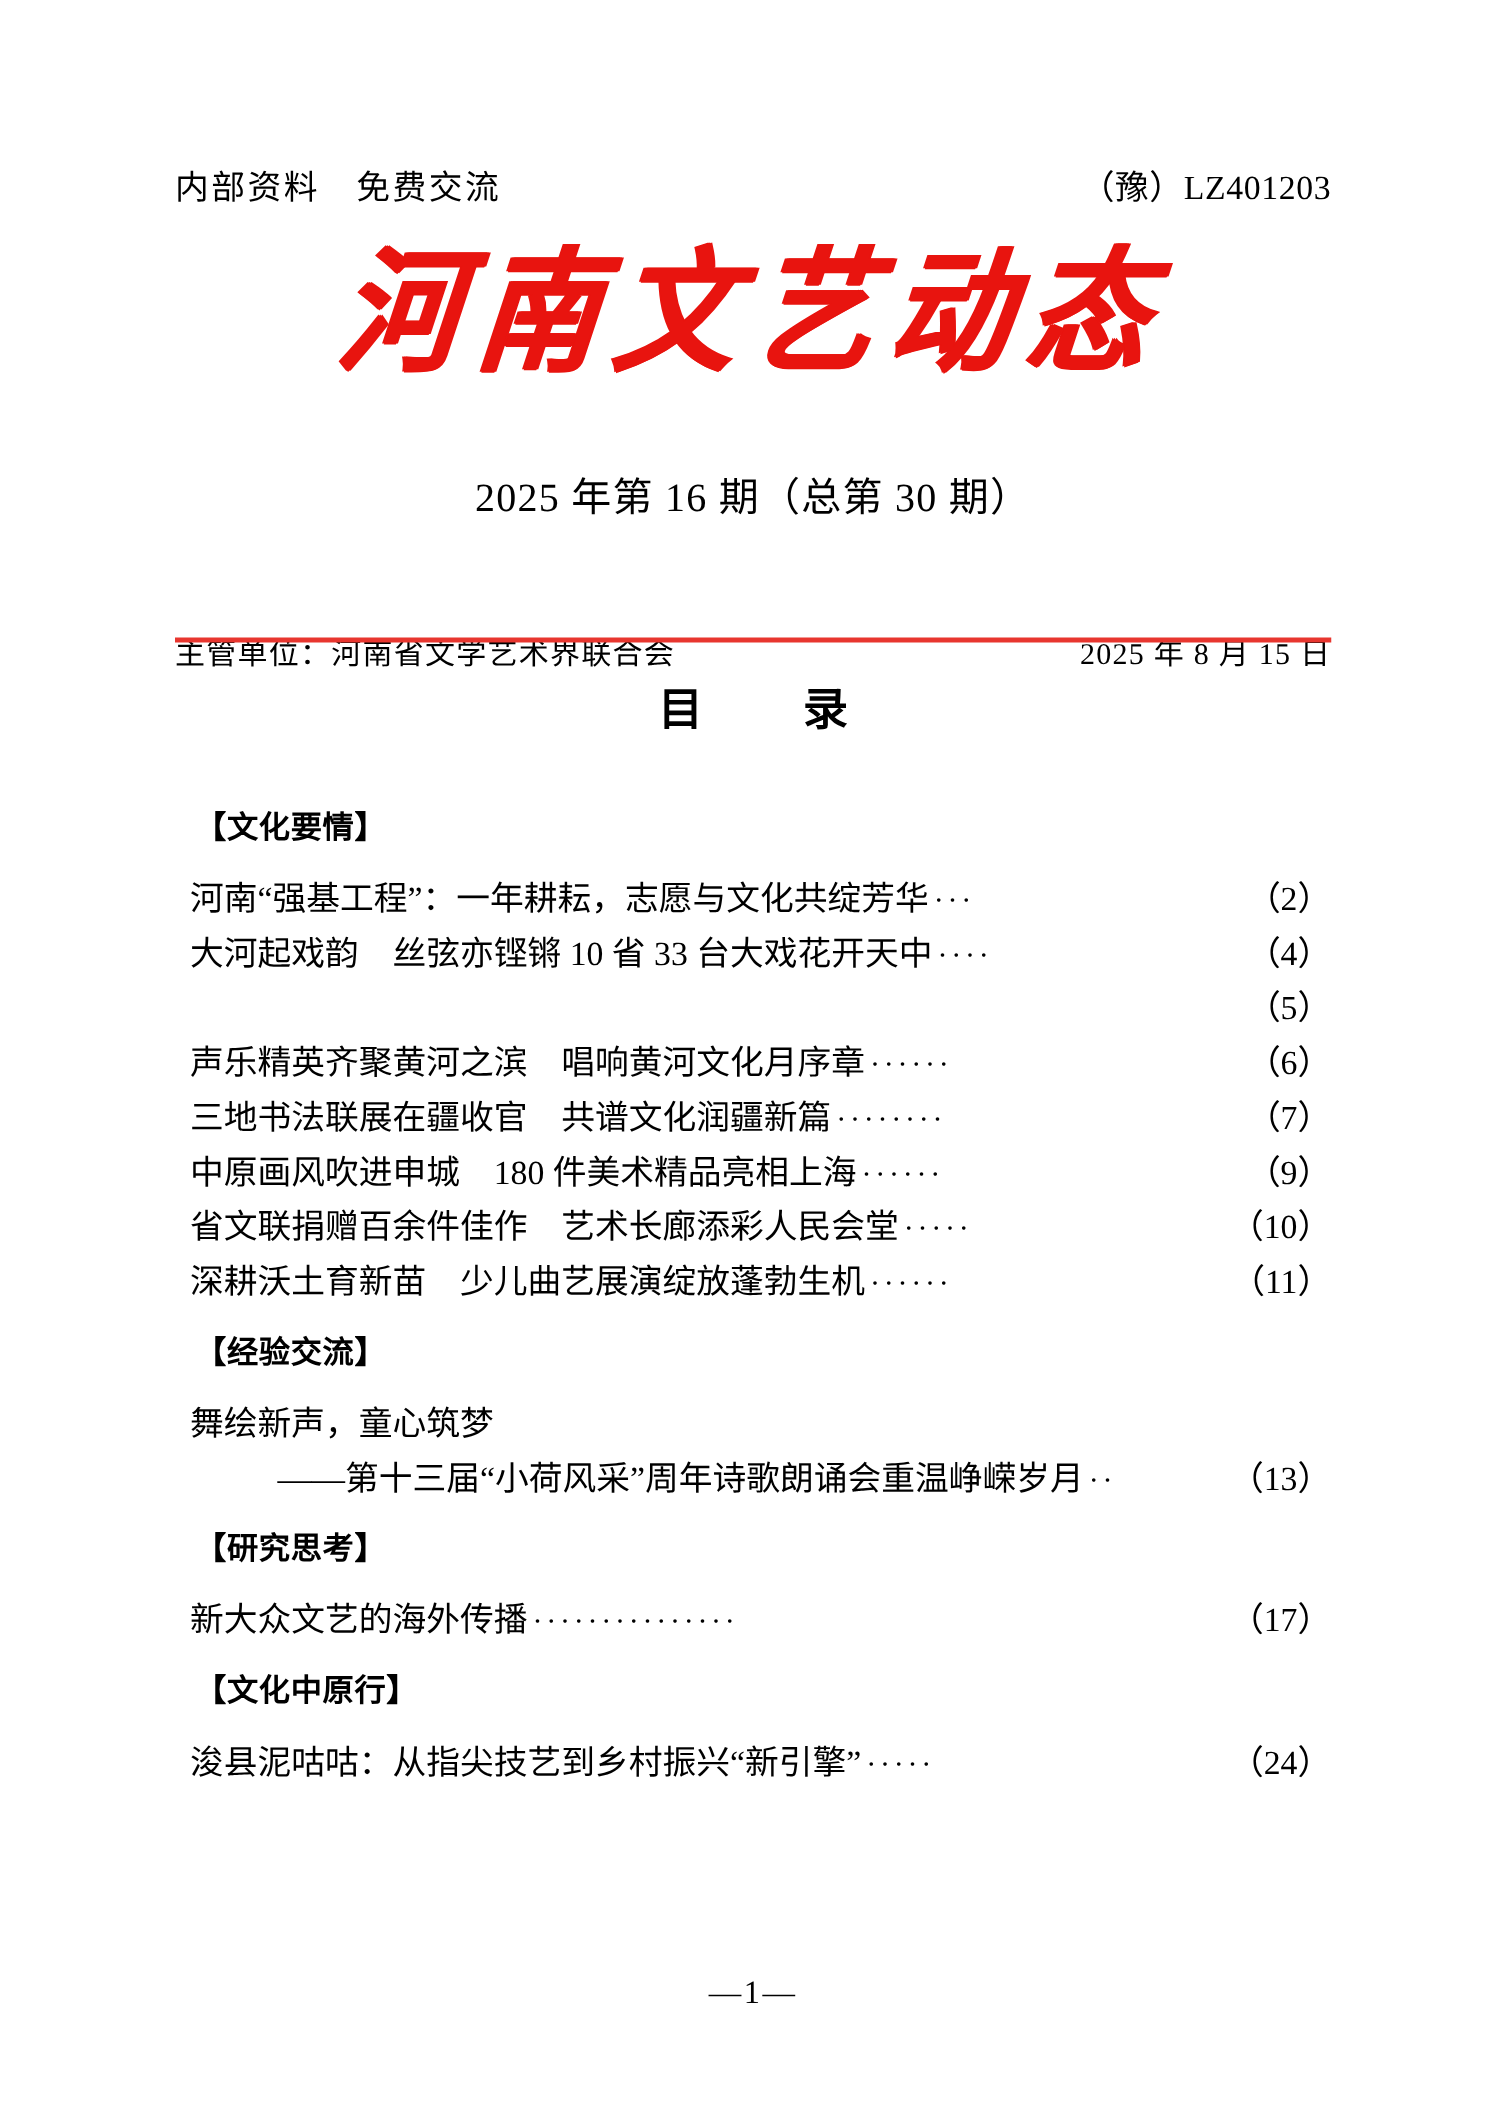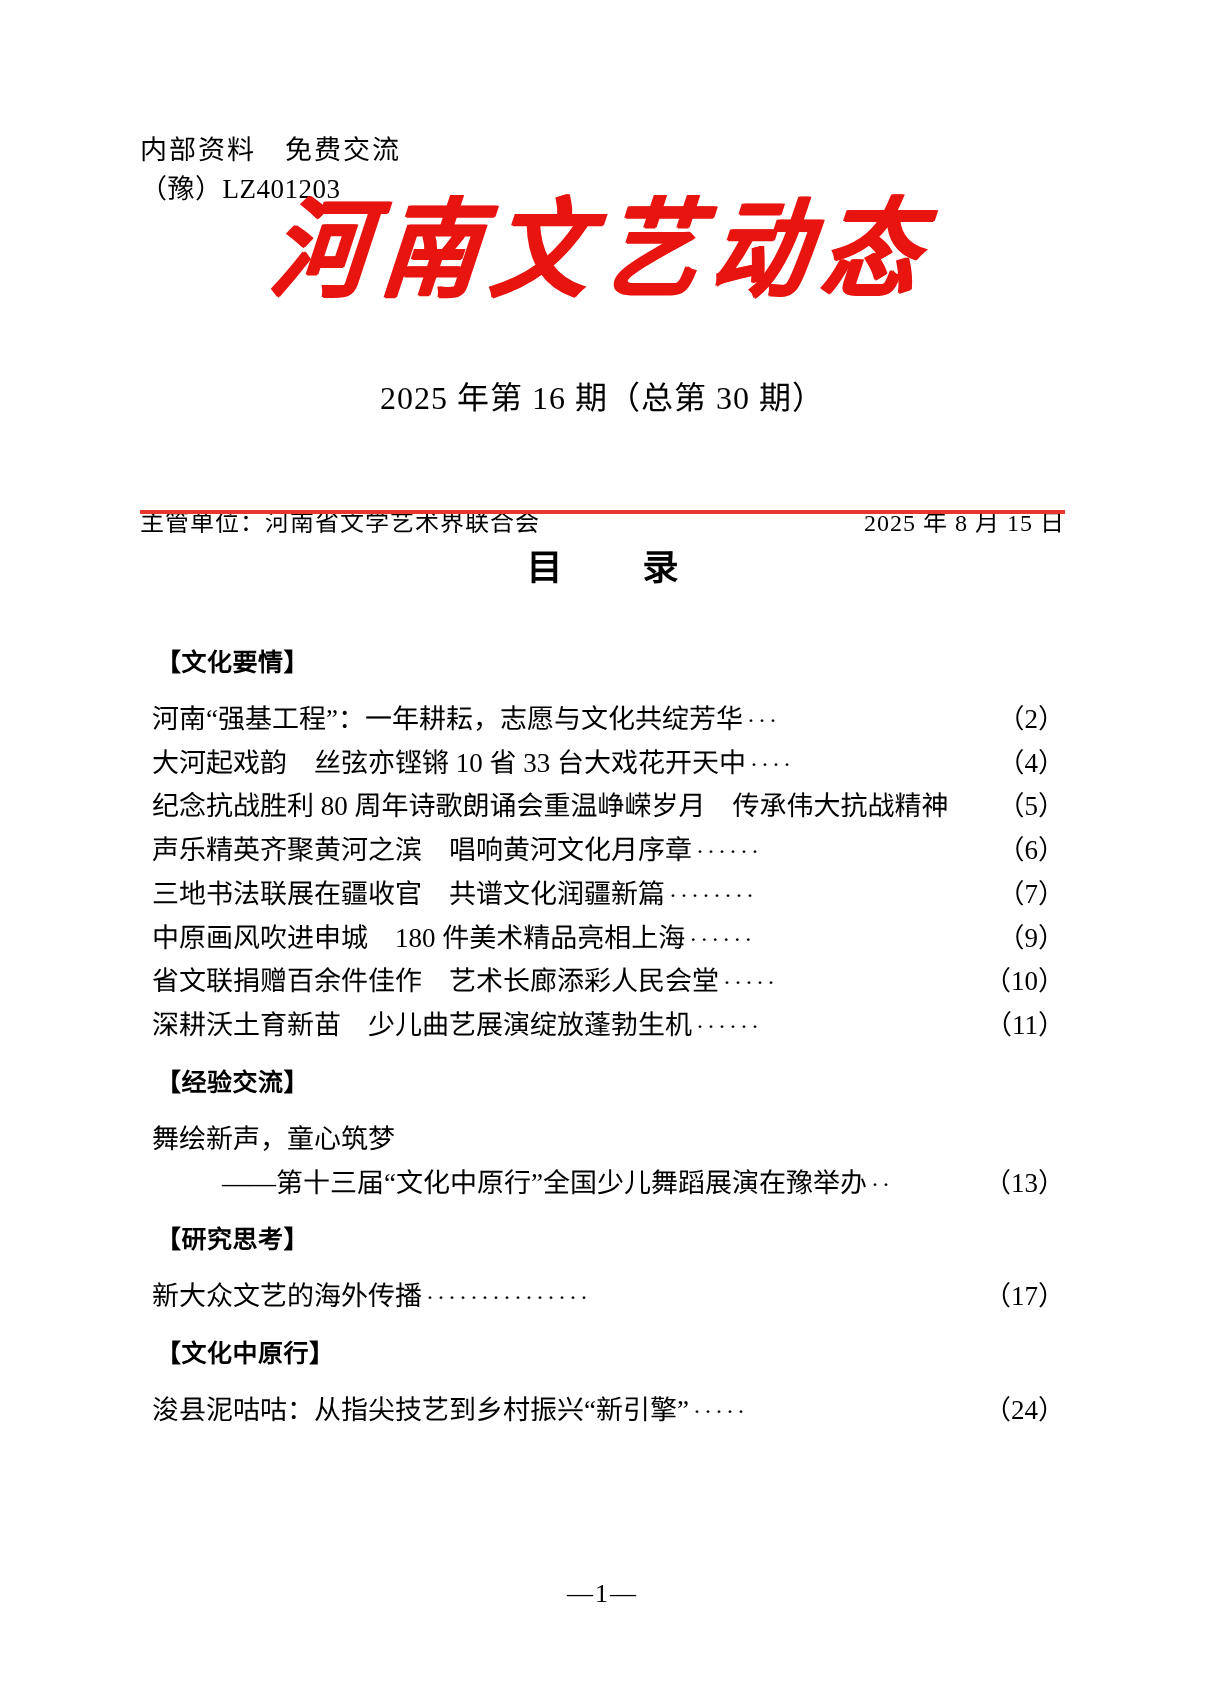--- a/index.html
+++ b/index.html
@@ -31,21 +31,20 @@
   .meta-row {
     position: absolute;
     top: 128px;
     left: 0;
     width: 925px;
     display: flex;
     justify-content: space-between;
     align-items: baseline;
     font-size: 27px;
     letter-spacing: 0.5px;
-    flex-direction: column;
   }
   .meta-left {
     font-family: "Liberation Serif", "DejaVu Serif", serif;
     letter-spacing: 2px;
   }
   .meta-right {
     font-family: "Liberation Serif", "DejaVu Serif", serif;
     letter-spacing: 0.5px;
   }
 
@@ -202,21 +201,20 @@
           <span class="toc-title">河南“强基工程”：一年耕耘，志愿与文化共绽芳华</span>
           <span class="toc-dots">···</span>
           <span class="toc-page">（2）</span>
         </div>
         <div class="toc-row">
           <span class="toc-title">大河起戏韵　丝弦亦铿锵 10 省 33 台大戏花开天中</span>
           <span class="toc-dots">····</span>
           <span class="toc-page">（4）</span>
         </div>
         <div class="toc-row">
-          <span class="toc-title">纪念抗战胜利 80 周年诗歌朗诵会重温峥嵘岁月　传承伟大抗战精神</span>
           <span class="toc-page">（5）</span>
         </div>
         <div class="toc-row">
           <span class="toc-title">声乐精英齐聚黄河之滨　唱响黄河文化月序章</span>
           <span class="toc-dots">······</span>
           <span class="toc-page">（6）</span>
         </div>
         <div class="toc-row">
           <span class="toc-title">三地书法联展在疆收官　共谱文化润疆新篇</span>
           <span class="toc-dots">········</span>
@@ -233,21 +231,21 @@
           <span class="toc-page">（10）</span>
         </div>
         <div class="toc-row">
           <span class="toc-title">深耕沃土育新苗　少儿曲艺展演绽放蓬勃生机</span>
           <span class="toc-dots">······</span>
           <span class="toc-page">（11）</span>
         </div>
         <div class="section-head">【经验交流】</div>
         <div class="toc-row plain"><span class="toc-title">舞绘新声，童心筑梦</span></div>
         <div class="toc-row sub">
-          <span class="toc-title">——第十三届“文化中原行”全国少儿舞蹈展演在豫举办</span>
+          <span class="toc-title">——第十三届“小荷风采”周年诗歌朗诵会重温峥嵘岁月</span>
           <span class="toc-dots">··</span>
           <span class="toc-page">（13）</span>
         </div>
         <div class="section-head">【研究思考】</div>
         <div class="toc-row">
           <span class="toc-title">新大众文艺的海外传播</span>
           <span class="toc-dots">···············</span>
           <span class="toc-page">（17）</span>
         </div>
         <div class="section-head">【文化中原行】</div>

